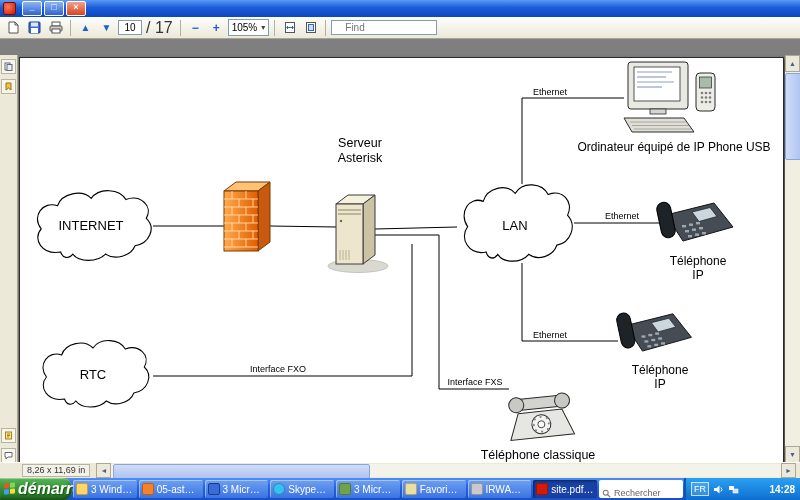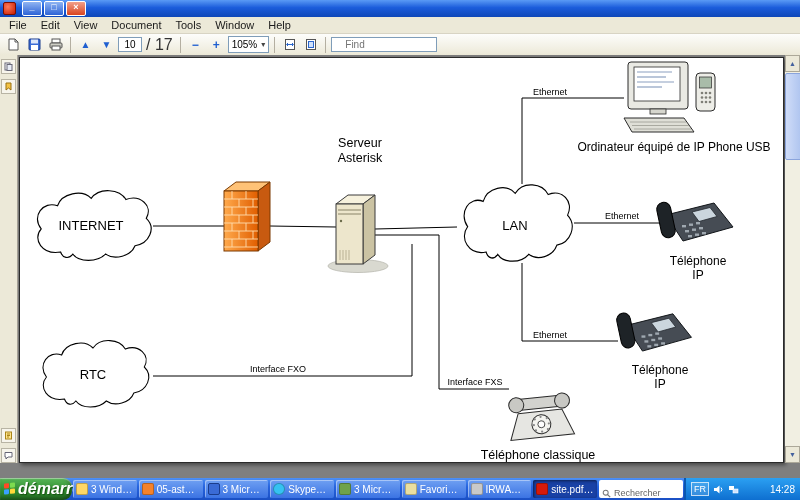--- a/index.html
+++ b/index.html
@@ -59,45 +59,36 @@
   .f1{background:#ff4a26;} .f2{background:#7ddb4f;} .f3{background:#3aa0ff;} .f4{background:#ffd93a;}
   .task{flex:1 1 66px;max-width:68px;margin:2px 1px;background:linear-gradient(#6FA0F2,#3B73E3);border-radius:2px;color:#fff;display:flex;align-items:center;gap:3px;padding:0 3px;box-shadow:inset 1px 1px 0 rgba(255,255,255,.4);overflow:hidden;white-space:nowrap;font-size:10px;}
   .task.active{background:#1941A5;box-shadow:inset 1px 1px 3px rgba(0,0,0,.55);}
   .ticon{width:10px;height:10px;flex:0 0 auto;border-radius:2px;border:1px solid rgba(0,0,0,.25);}
   .ic-folder{background:#FFD766;} .ic-orange{background:#F5822A;} .ic-word{background:#3A6BD6;border-color:#1b3d8c;} .ic-skype{background:#35C2F2;border-radius:50%;} .ic-office{background:#6FA24A;} .ic-net{background:#EADFA0;} .ic-drive{background:#C9C9C9;} .ic-pdf{background:#D61A0A;}
   .tlabel{overflow:hidden;text-overflow:ellipsis;}
   .deskband{flex:0 0 auto;width:78px;margin:2px 1px;background:#fff;border-radius:2px;display:flex;align-items:flex-end;font-size:9px;color:#666;padding:0 3px;gap:3px;overflow:hidden;white-space:nowrap;}
   .tray{flex:0 0 auto;width:104px;background:linear-gradient(#2BA0F2,#0E6FD0);border-left:2px solid #0A57B0;display:flex;align-items:center;gap:4px;padding:0 5px;color:#fff;font-size:10px;}
   .langbox{border:1px solid rgba(255,255,255,.7);padding:0 2px;font-size:9px;line-height:12px;background:rgba(255,255,255,.15);}
   .trayicon{width:11px;height:11px;flex:0 0 auto;}
-  .traytime{margin-left:auto;}
+  .traytime{margin-left:auto;font-weight:bold;}
 </style>
 </head>
 <body>
 
 <div class="screen">
 
   <div class="titlebar">
     <div class="appicon"></div>
     <div class="winbtns">
       <div class="wbtn">_</div>
       <div class="wbtn">□</div>
       <div class="wbtn close">×</div>
     </div>
   </div>
 
-  <div class="menubar">
-    <span class="menu-item">File</span>
-    <span class="menu-item">Edit</span>
-    <span class="menu-item">View</span>
-    <span class="menu-item">Document</span>
-    <span class="menu-item">Tools</span>
-    <span class="menu-item">Window</span>
-    <span class="menu-item">Help</span>
-  </div>
 
   <div class="toolbar">
     <div class="tbtn">
       <svg width="13" height="13" viewBox="0 0 13 13">
           <path d="M2,1 h6 l3,3 v8 h-9 z" fill="#fff" stroke="#555"></path>
           <path d="M8,1 v3 h3" fill="none" stroke="#555"></path>
         </svg>
     </div>
     <div class="tbtn">
       <svg width="13" height="13" viewBox="0 0 13 13">
@@ -322,20 +313,30 @@
 
     <div class="vscroll">
       <div class="varrow">▲</div>
       <div class="vtrack">
           <div class="vthumb"></div>
         </div>
       <div class="varrow">▼</div>
     </div>
   </div>
 
+  <div class="statusbar">
+    <span class="sizebox">8,26 x 11,69 in</span>
+    <div class="hscroll">
+      <div class="harrow">◄</div>
+      <div class="htrack">
+          <div class="hthumb"></div>
+        </div>
+      <div class="harrow">►</div>
+    </div>
+  </div>
 
   <div class="taskbar">
     <div class="start">
       <span class="flag">
           <span class="f1"></span>
           <span class="f2"></span>
           <span class="f3"></span>
           <span class="f4"></span>
         </span>
       <span>démarrer</span>

